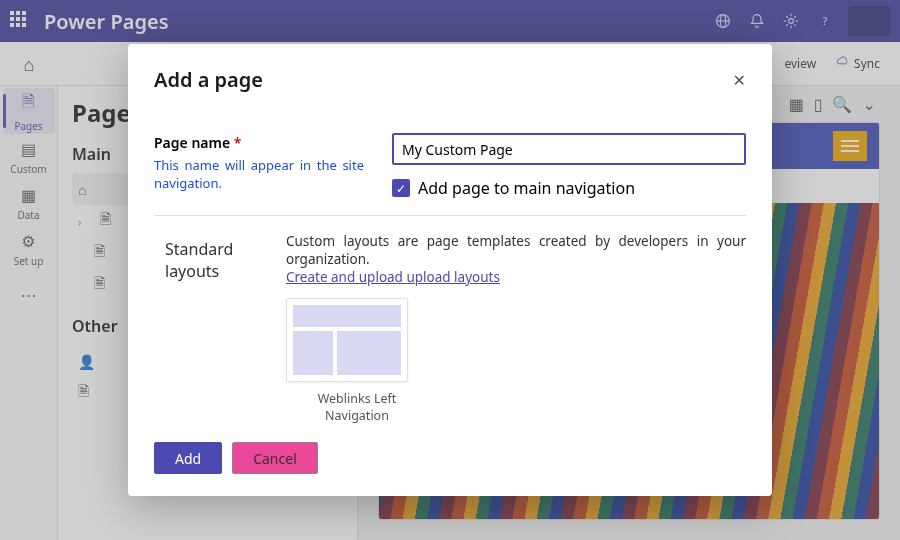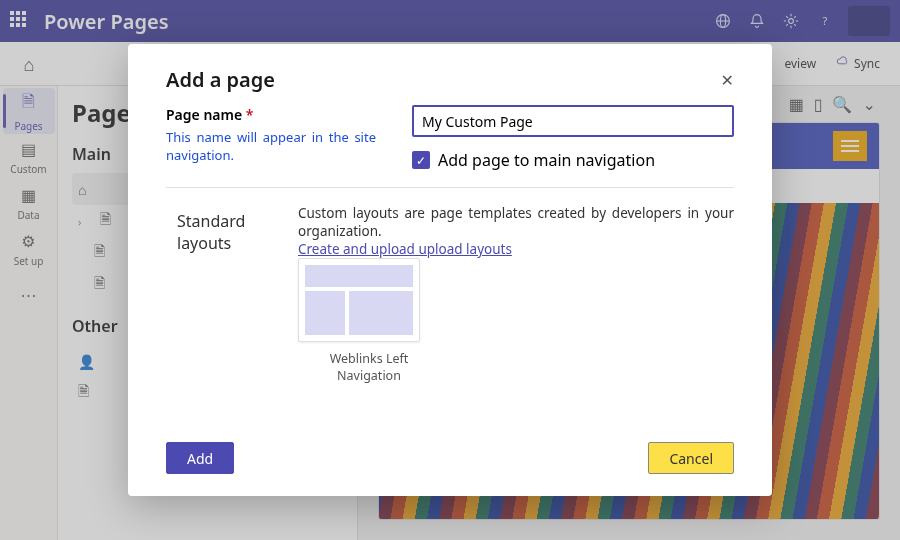--- a/index.html
+++ b/index.html
@@ -45,51 +45,51 @@
   .canvas-preview { margin:0 20px 20px 20px; flex:1; background:#fff; border:1px solid #ddd; border-radius:3px; position:relative; overflow:hidden; }
   .prev-bar { height:46px; background:#3a49b7; display:flex; align-items:center; justify-content:flex-end; padding:0 12px;}
   .burger { width:34px; height:30px; background:#f0a500; display:flex; flex-direction:column; justify-content:center; align-items:center; gap:3px;}
   .burger span { width:18px; height:2px; background:#fff; }
   .prev-img { position:absolute; top:80px; left:-6px; right:-6px; bottom:-6px; background:
      repeating-linear-gradient(100deg,#6b2a3a 0 12px,#b34a2a 12px 24px,#e0a030 24px 36px,#2a6b5a 36px 48px,#223a8a 48px 60px);
      filter:saturate(1.2); border-radius:6px;}
 
   
   .overlay { position:absolute; inset:0; background:rgba(120,120,120,0.35); }
-  .modal { position:absolute; top:44px; left:128px; width:644px; height:452px; background:#fff; border-radius:4px; box-shadow:0 10px 40px rgba(0,0,0,0.25); padding:22px 38px; display:flex; flex-direction:column; }
+  .modal { position:absolute; top:44px; left:128px; width:644px; height:452px; background:#fff; border-radius:4px; box-shadow:0 10px 40px rgba(0,0,0,0.25); padding:22px 26px; display:flex; flex-direction:column; }
   .modal-head { display:flex; align-items:center; }
   .modal-title { font-size:20px; font-weight:600; color:#1b1a19; }
   .close { margin-left:auto; cursor:pointer; color:#555; font-size:16px; }
-  .field-row { display:flex; margin-top:12px; gap:36px; }
+  .field-row { display:flex; margin-top:40px; gap:28px; }
   .field-left { width:210px; }
   .field-label { font-size:14px; font-weight:600; }
   .req { color:#c50f1f; }
   .field-help { font-size:13px; color:#1d4ed8; margin-top:4px; text-align:justify; }
   .field-right { flex:1; }
   .textin { width:100%; height:32px; border:2px solid #4c4ab1; border-radius:2px; padding:0 8px; font-size:14px; outline:none; }
   .check-row { display:flex; align-items:center; gap:8px; margin-top:12px; }
   .cbox { width:18px; height:18px; background:#4c4ab1; border-radius:2px; display:flex; align-items:center; justify-content:center; color:#fff; font-size:12px; }
   .divider { height:1px; background:#e1dfdd; margin:16px 0; }
   .layouts-row { display:flex; gap:14px; }
   .layout-tabs { width:118px; display:flex; flex-direction:column; }
   .ltab { padding:6px 4px 6px 8px; font-size:16px; cursor:pointer; color:#333; border-left:3px solid transparent;}
   .ltab.active { color:#4c4ab1; border-left-color:#4c4ab1; }
   .layout-right { flex:1; font-size:13.5px; color:#333; text-align:justify;}
   .link { color:#4c4ab1; text-decoration:underline; cursor:pointer; }
-  .tmpl-card { width:142px; cursor:pointer;}
+  .tmpl-card { width:142px; margin-top:12px; cursor:pointer;}
   .tmpl-thumb { width:122px; height:84px; background:#fff; border:1px solid #e1dfdd; border-radius:2px; box-shadow:0 1px 3px rgba(0,0,0,0.08); padding:6px; display:grid; grid-template-columns: 40px 1fr; grid-template-rows: 22px 1fr 1fr; gap:4px; }
   .tmpl-thumb .b { background:#d9d8f3; }
   .b1 { grid-column:1/3; }
   .b2 { grid-column:1/2; grid-row:2/4;}
   .b3 { grid-column:2/3; grid-row:2/4;}
   .tmpl-label { font-size:12.5px; text-align:center; margin-top:8px; color:#555;}
-  .modal-footer { margin-top:auto; display:flex; justify-content:space-between; }
+  .modal-footer { margin-top:auto; display:flex; justify-content:flex-start; gap:10px; }
   .btn { height:32px; padding:0 20px; border-radius:2px; font-size:14px; cursor:pointer; display:flex; align-items:center;}
   .btn.primary { background:#4c4ab1; color:#fff; border:1px solid #4c4ab1;}
-  .btn.secondary { background:#fde047; color:#333; border:1px solid #8a8886;}
+  .btn.secondary { background:#ec4899; color:#333; border:1px solid #8a8886;}
 
   svg { width:1em; height:1em; fill:currentColor; }
 </style>
 </head>
 <body>
 
 <div class="topbar">
   <div class="waffle">
     <span></span>
       <span></span>

